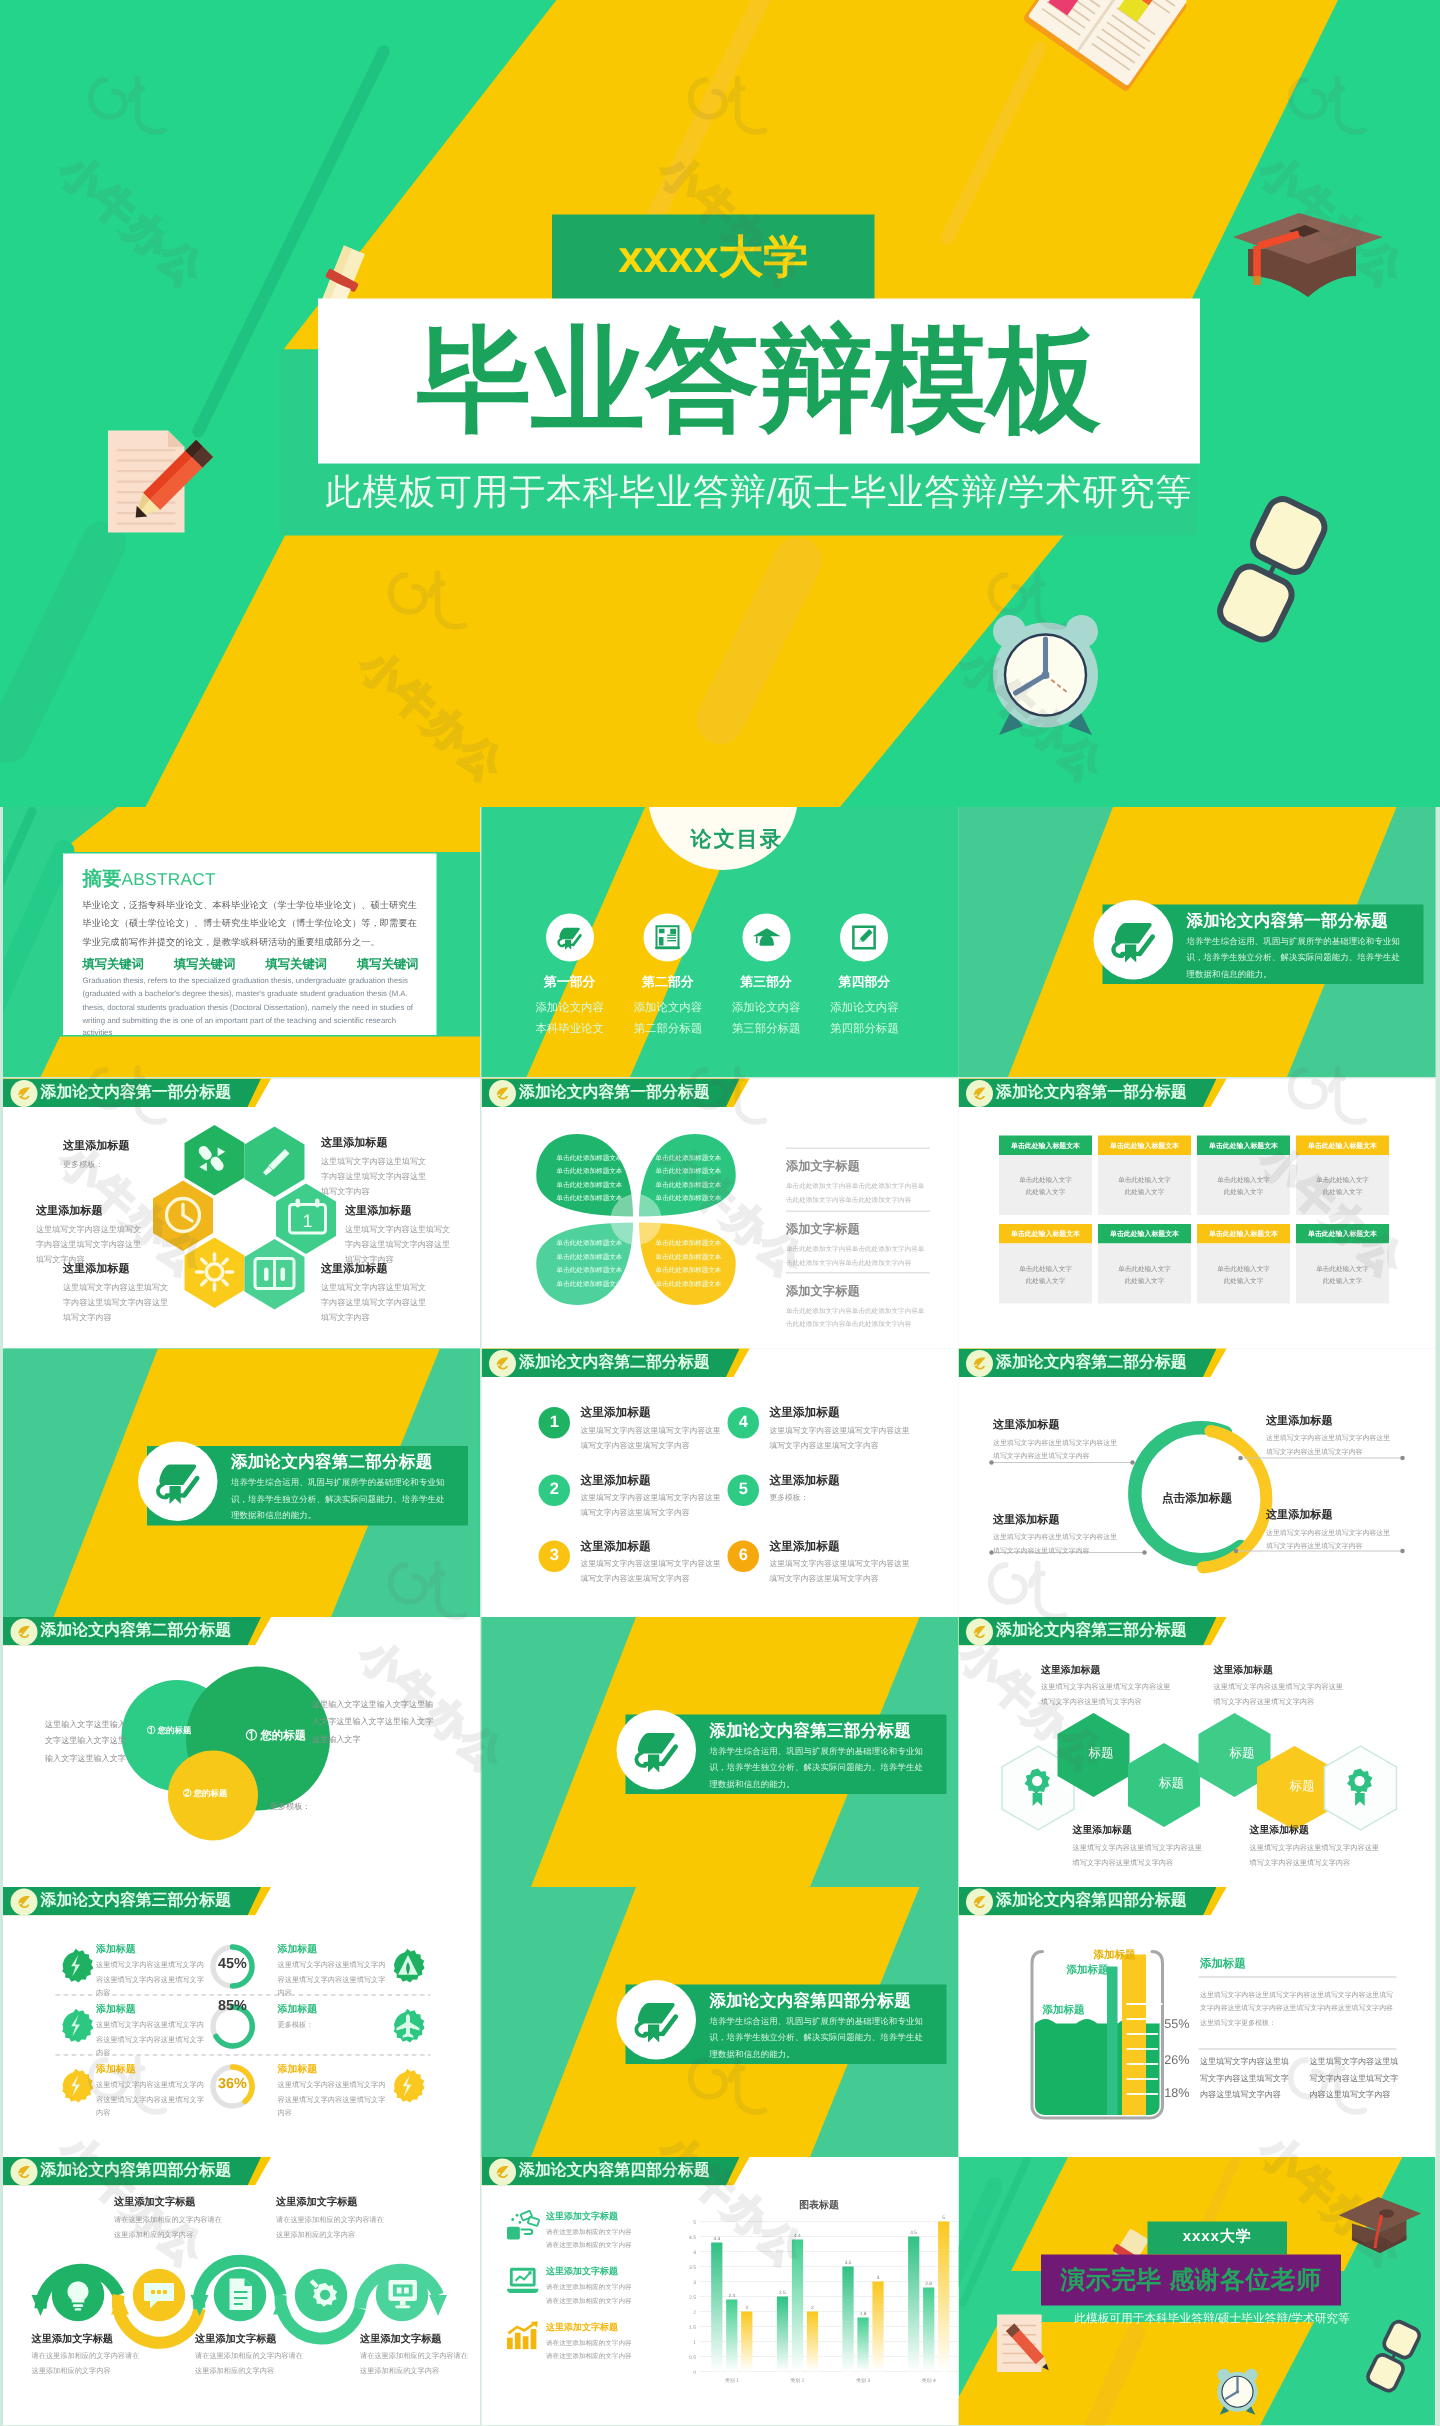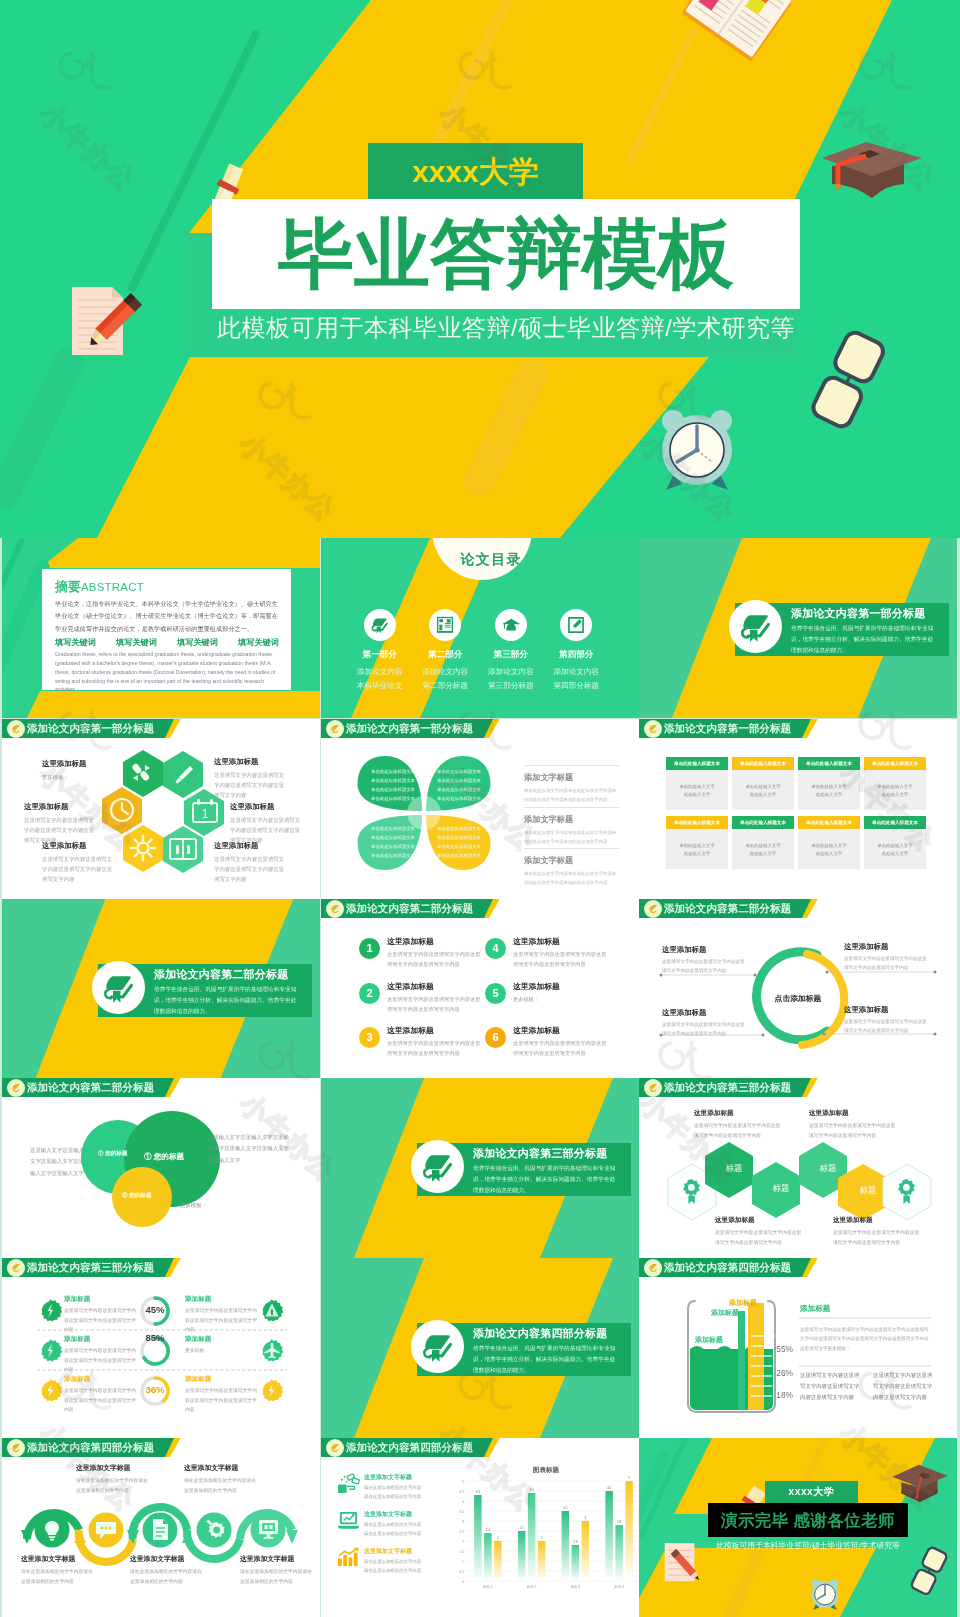--- a/index.html
+++ b/index.html
@@ -87,39 +87,39 @@
   .bc-row{display:flex;align-items:flex-start;margin-bottom:9px;}
   .bc-ic{width:23px;height:21px;flex:0 0 23px;margin-right:4px;}
   .bc-tx b{display:block;font-size:6px;font-weight:bold;margin-bottom:2px;}
   .bc-tx p{margin:0;color:#9a9a9a;font-size:4.4px;line-height:1.95;}
   .bc-title{position:absolute;left:140px;top:28px;width:170px;text-align:center;
      color:#555;font-weight:bold;font-size:6.6px;}
   .bc-plot{position:absolute;left:128px;top:38px;}
   
   .th-badge{position:absolute;left:126px;top:43px;width:93px;height:22px;background:#1ca863;}
   .th-badge span{display:block;color:#ffffff;font-weight:bold;font-size:10px;text-align:center;line-height:22px;letter-spacing:.6px;}
-  .th-box{position:absolute;left:69px;top:65px;width:200px;height:34px;background:#000000;}
+  .th-box{position:absolute;left:55px;top:65px;width:200px;height:34px;background:#701a75;}
   .th-box span{display:block;color:#22a45e;font-weight:bold;font-size:16.5px;line-height:34px;text-align:center;letter-spacing:.4px;white-space:nowrap;}
   .th-sub{position:absolute;left:69px;top:102px;width:200px;text-align:center;color:#effaf2;font-size:7.8px;}
   
   .pc-ico{position:absolute;width:23px;height:23px;}
   .pc-pct{position:absolute;width:38px;text-align:center;font-weight:bold;font-size:9.6px;}
   .pc-lab{position:absolute;width:76px;}
   .pc-lab b{display:block;font-size:6.6px;font-weight:bold;margin-bottom:2px;}
   .pc-lab b.g{color:#2bbd7d;} .pc-lab b.y{color:#f5b60a;}
   .pc-lab p{margin:0;color:#9a9a9a;font-size:4.8px;line-height:2.0;}
   
   .bk-t{position:absolute;font-weight:bold;font-size:7px;}
   .bk-p{position:absolute;left:122px;width:32px;text-align:right;color:#6f6f6f;font-size:8.4px;}
   .bk-h{position:absolute;left:161px;top:46px;color:#2bbd7d;font-weight:bold;font-size:7.6px;}
   .bk-d{position:absolute;left:161px;top:67px;width:131px;color:#9a9a9a;font-size:4.6px;line-height:2.05;}
   .bk-c1{position:absolute;left:161px;top:112px;width:62px;color:#6f6f6f;font-size:5.4px;line-height:2.05;}
   .bk-c2{position:absolute;left:234px;top:112px;width:62px;color:#6f6f6f;font-size:5.4px;line-height:2.05;}
   
-  .vn-in{position:absolute;color:#fff;font-weight:bold;}
+  .vn-in{position:absolute;color:#fff;font-weight:bold;text-align:right;}
   .vn-tx{position:absolute;color:#8d8d8d;font-size:5.4px;line-height:2.1;}
   
   .hx4-in{position:absolute;width:48px;text-align:center;color:#fff;font-weight:normal;font-size:8.4px;}
   .hx4-lab{position:absolute;width:88px;}
   .hx4-lab b{display:block;color:#2e2e2e;font-size:6.6px;font-weight:bold;margin-bottom:3px;}
   .hx4-lab p{margin:0;color:#9a9a9a;font-size:4.8px;line-height:2;}
   
   .num6{position:absolute;left:38px;top:35px;width:252px;height:134px;display:flex;flex-direction:column;flex-wrap:wrap;}
   .n6{width:126px;height:44.5px;position:relative;}
   .n6 .cir{position:absolute;left:0;top:4px;width:21px;height:21px;border-radius:50%;

